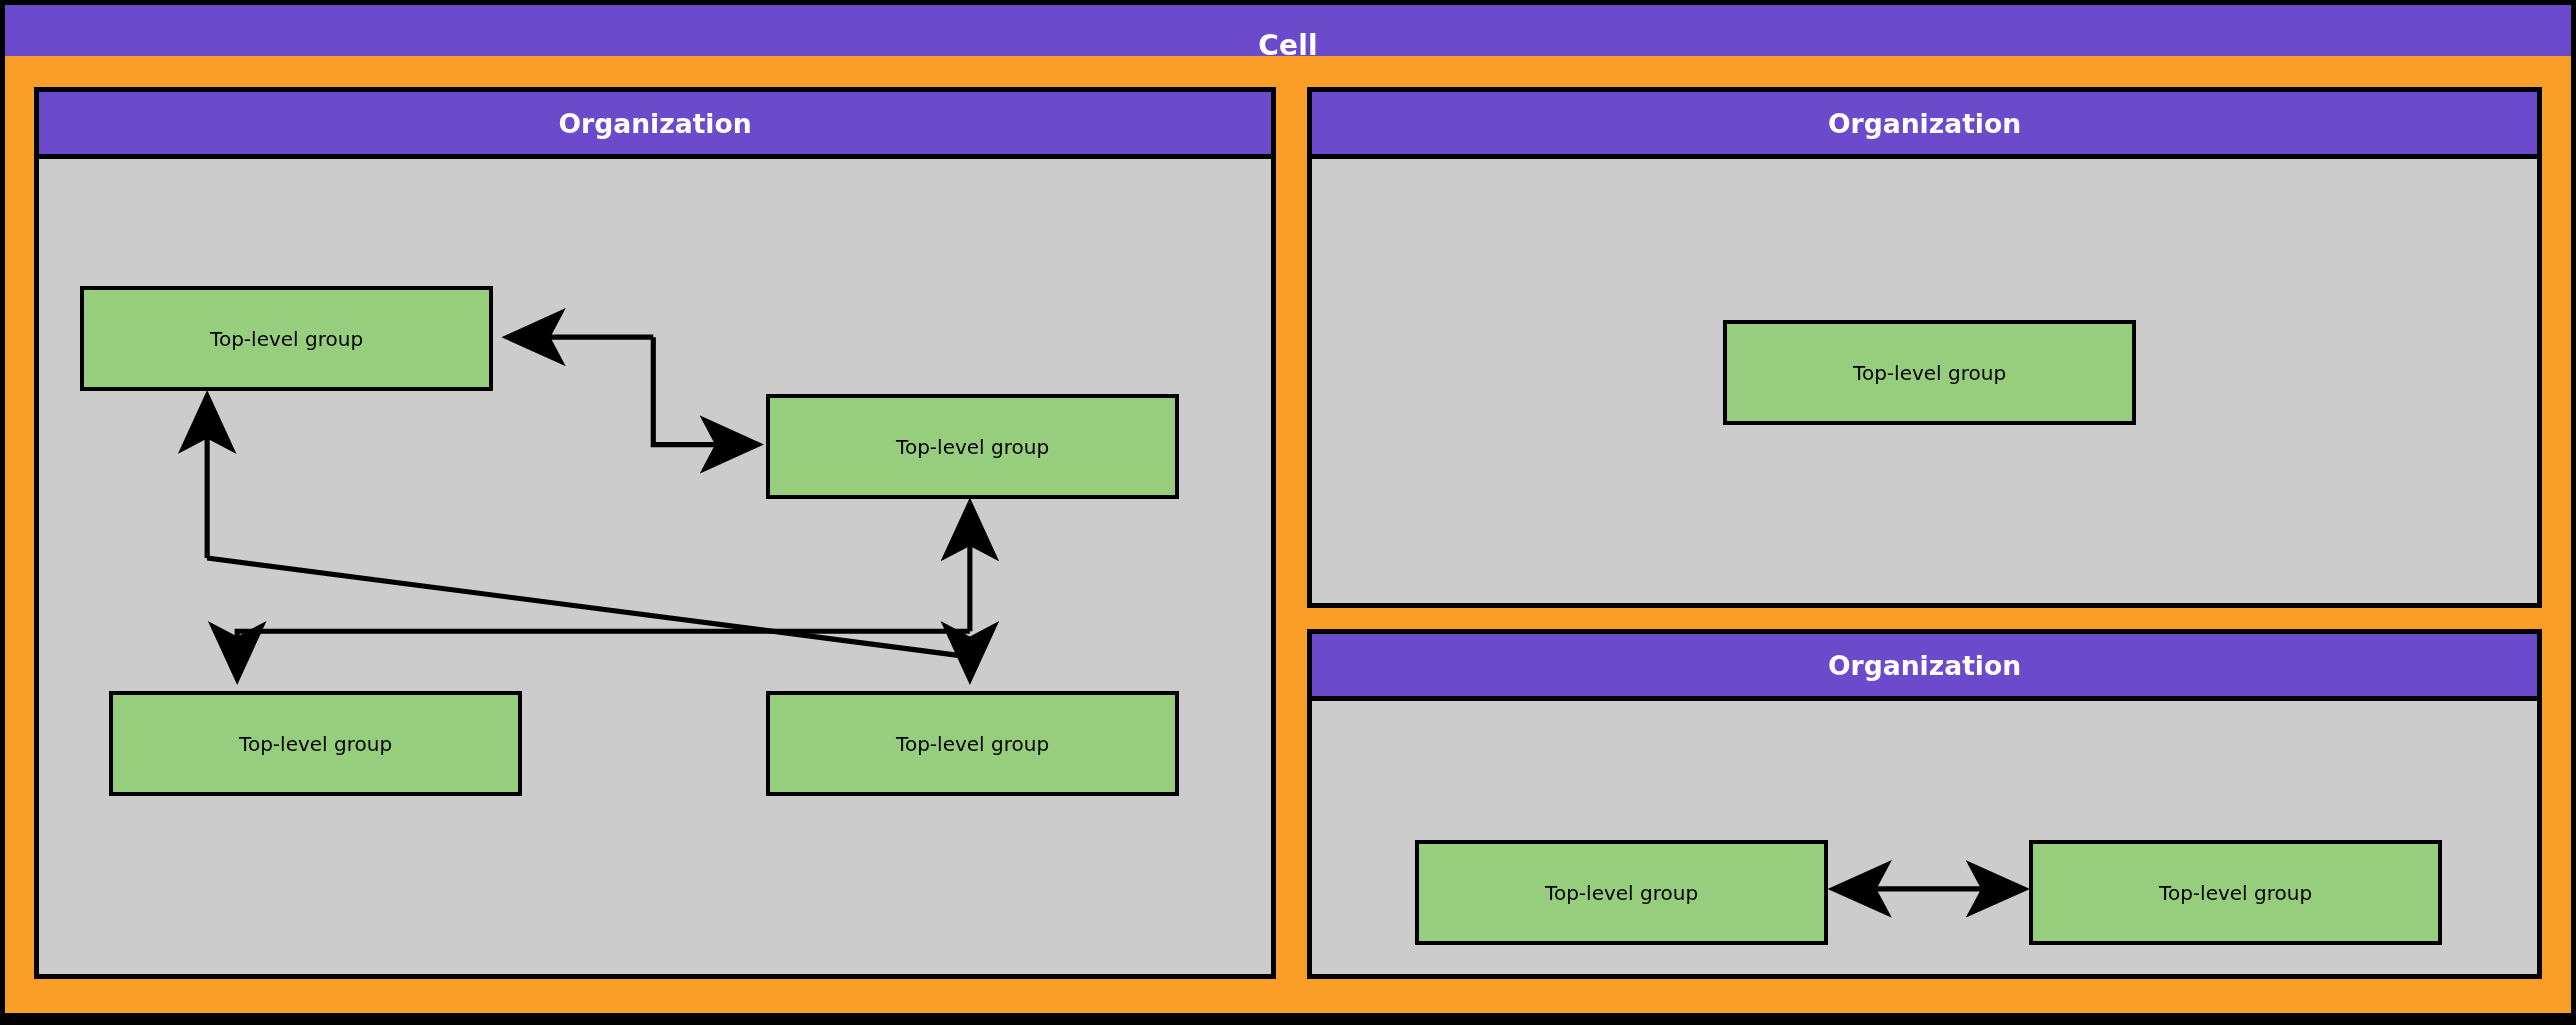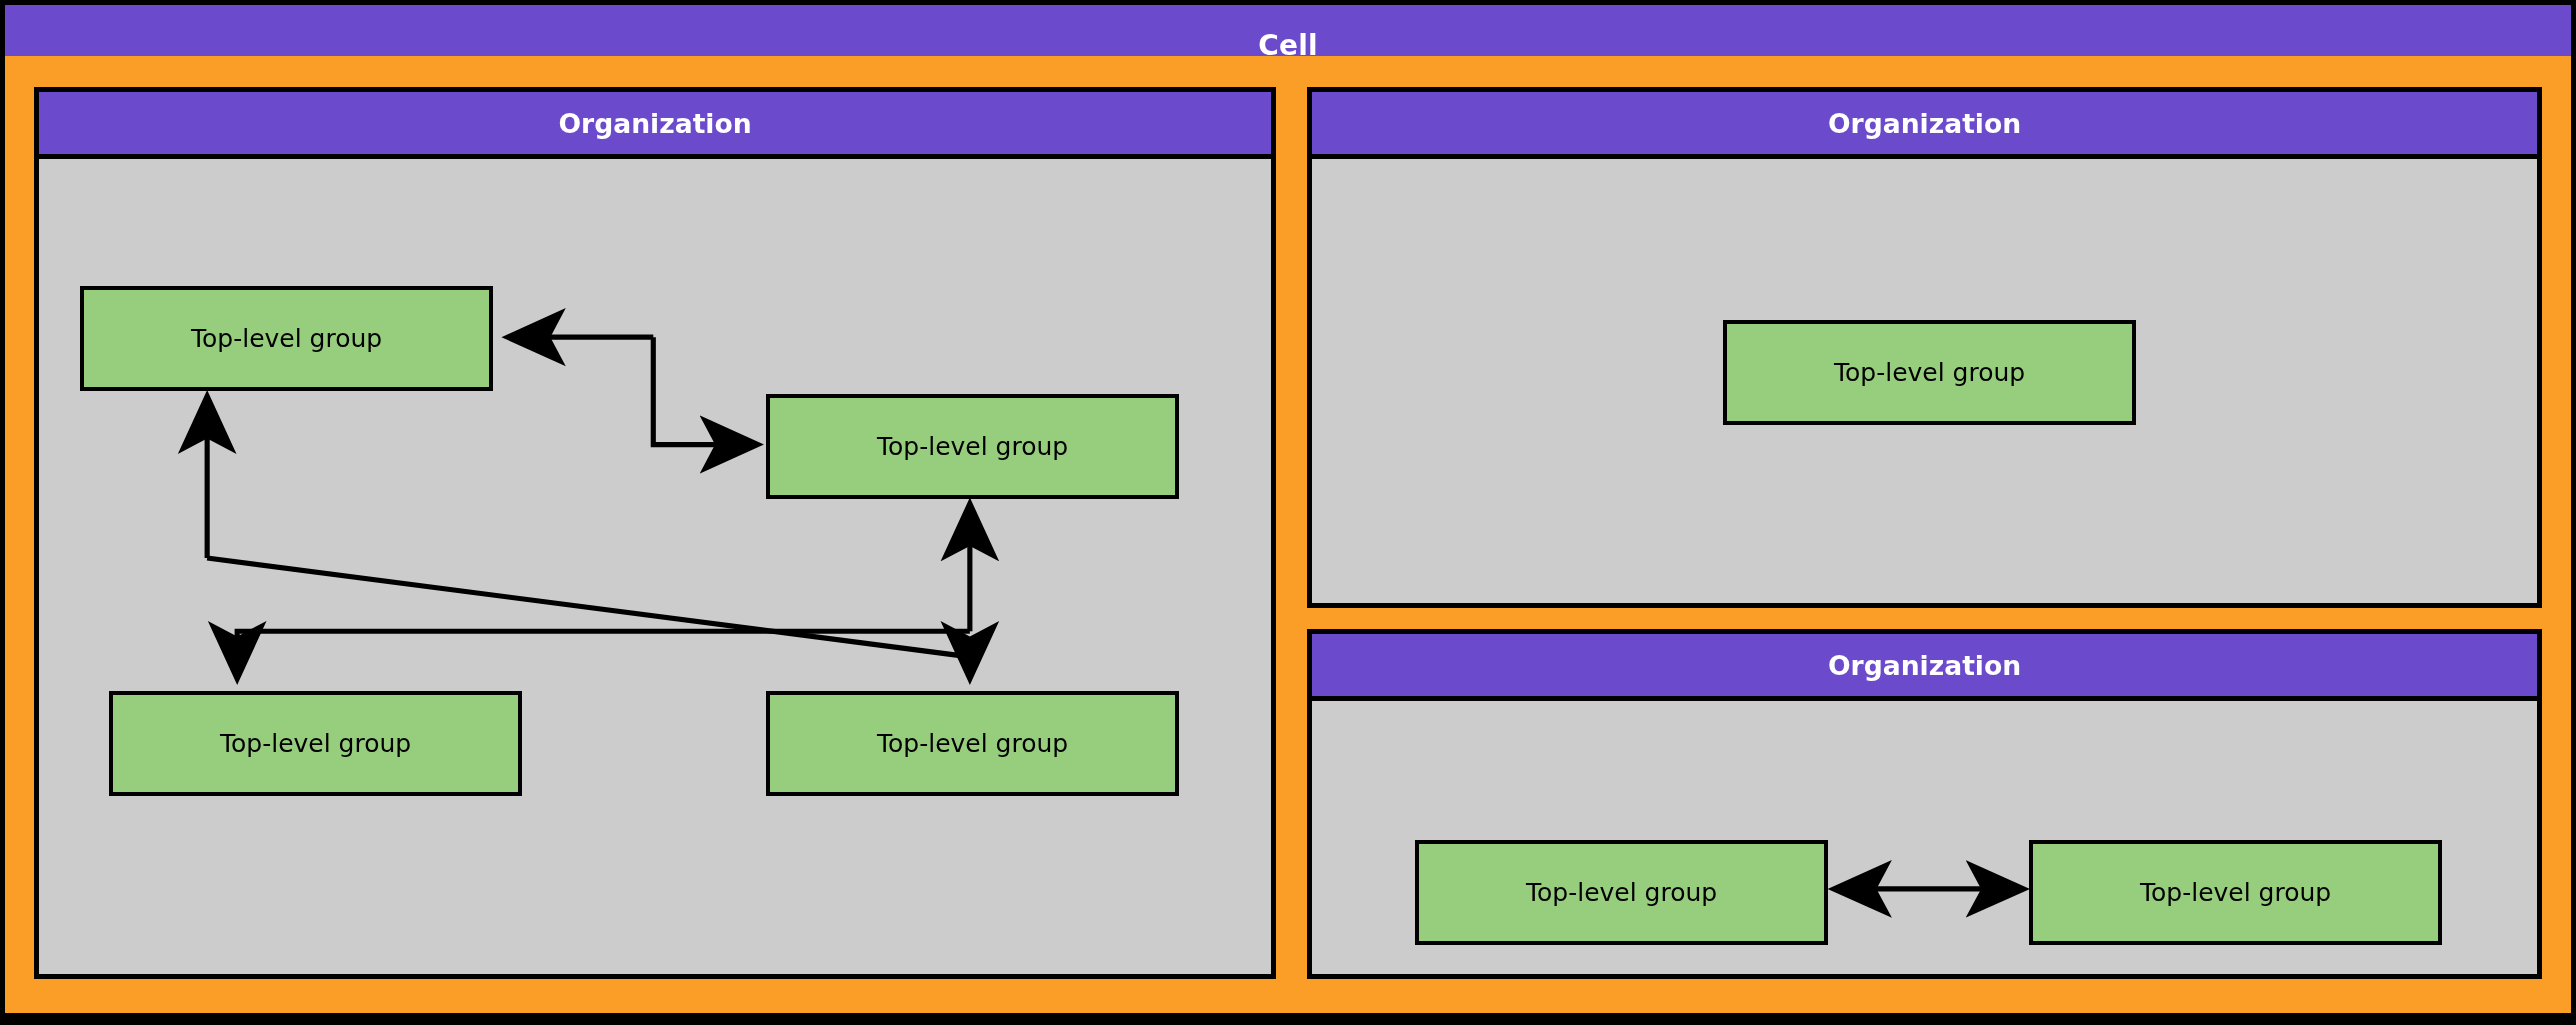--- a/index.html
+++ b/index.html
@@ -85,21 +85,21 @@
     position: absolute;
     background: #97CE7D;
     border: 4.3px solid #000000;
     box-sizing: border-box;
     display: flex;
     align-items: center;
     justify-content: center;
   }
   .tlg-label {
     color: #000000;
-    font-size: 25px;
+    font-size: 20px;
     font-weight: 400;
     white-space: nowrap;
   }
 
   
   #tlg-l1 { left: 41px;  top: 127px; width: 413px; height: 105px; }
   #tlg-l2 { left: 727px; top: 235px; width: 413px; height: 105px; }
   #tlg-l3 { left: 70px;  top: 532px; width: 413px; height: 105px; }
   #tlg-l4 { left: 727px; top: 532px; width: 413px; height: 105px; }
 

